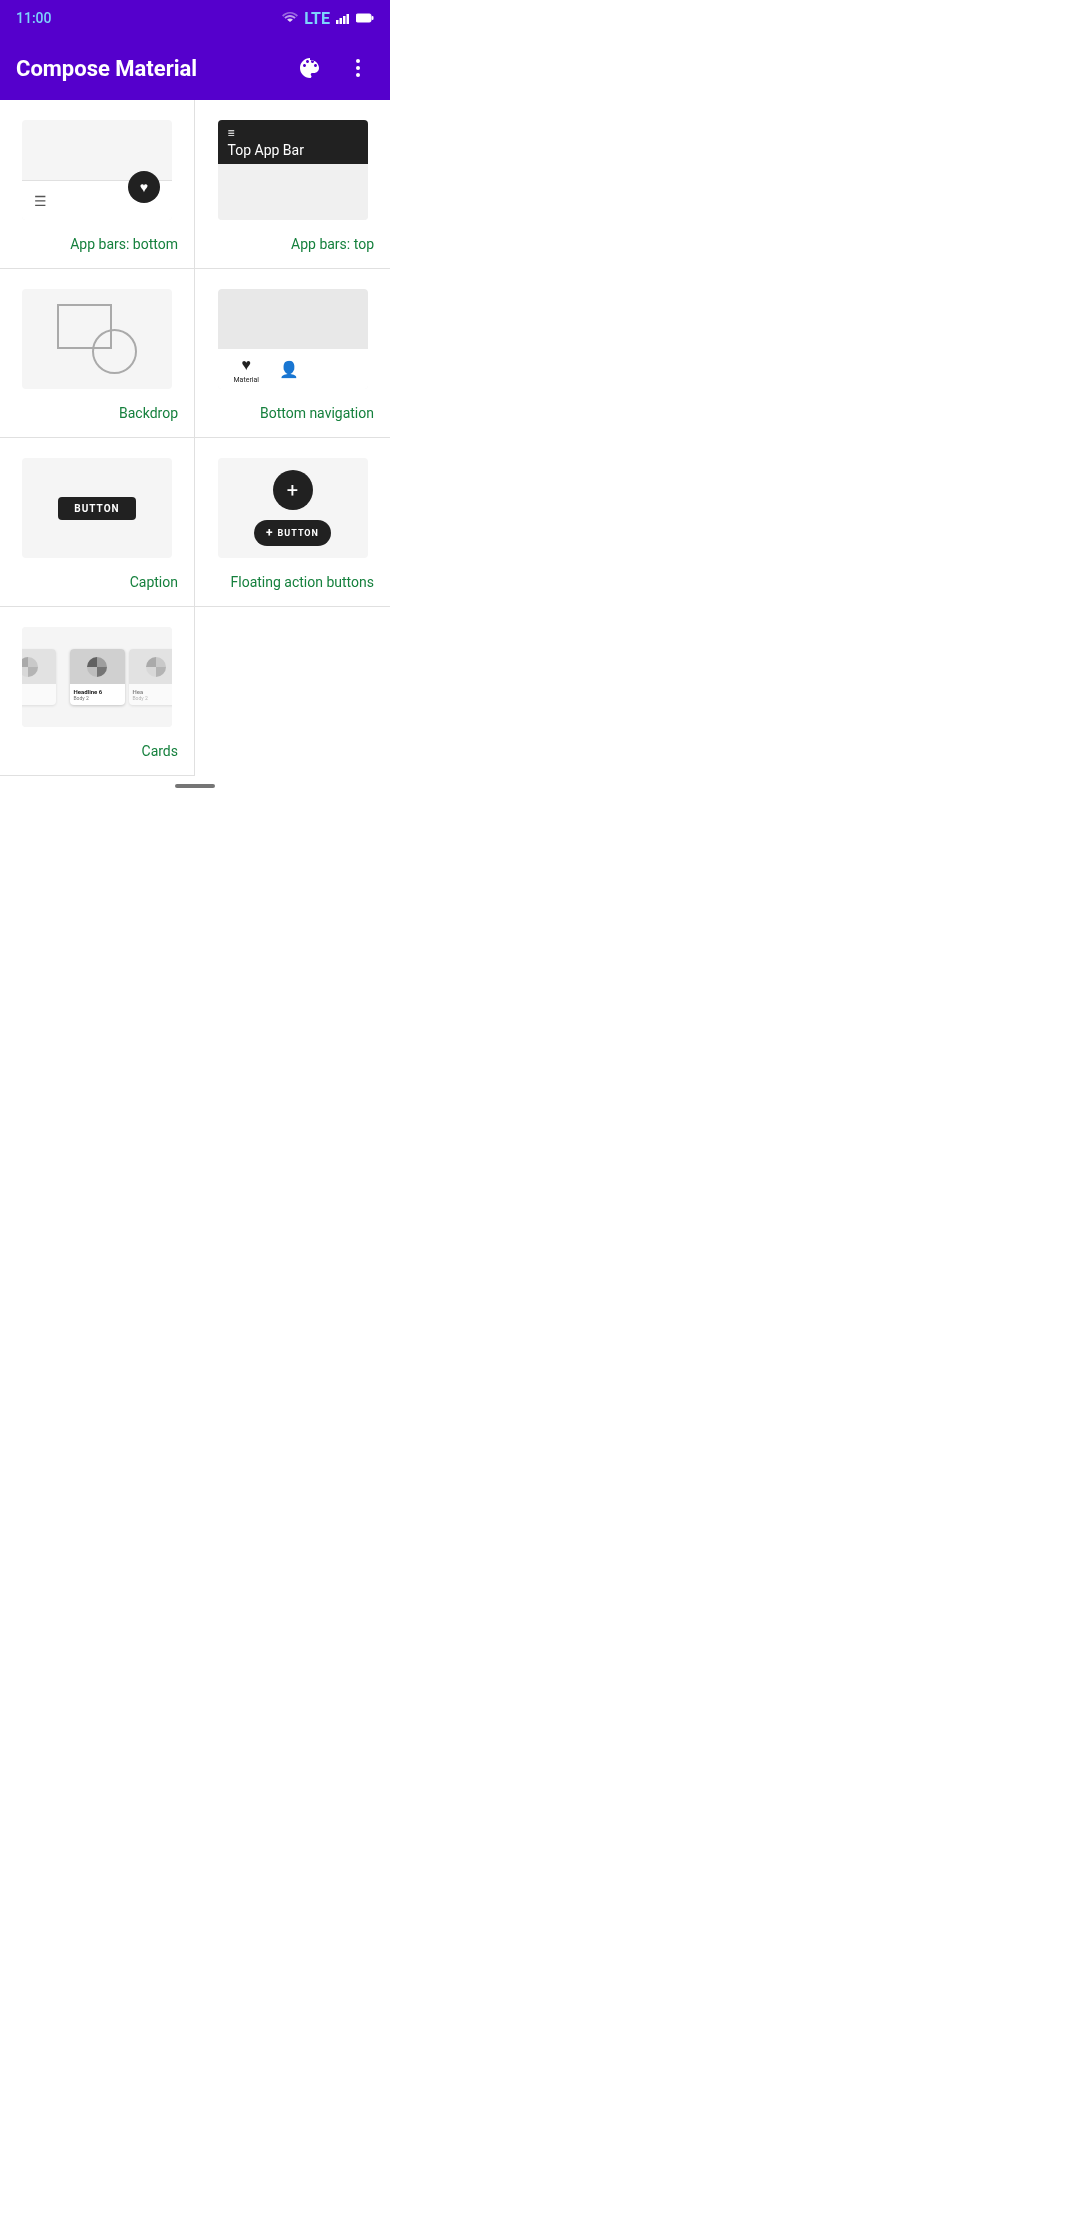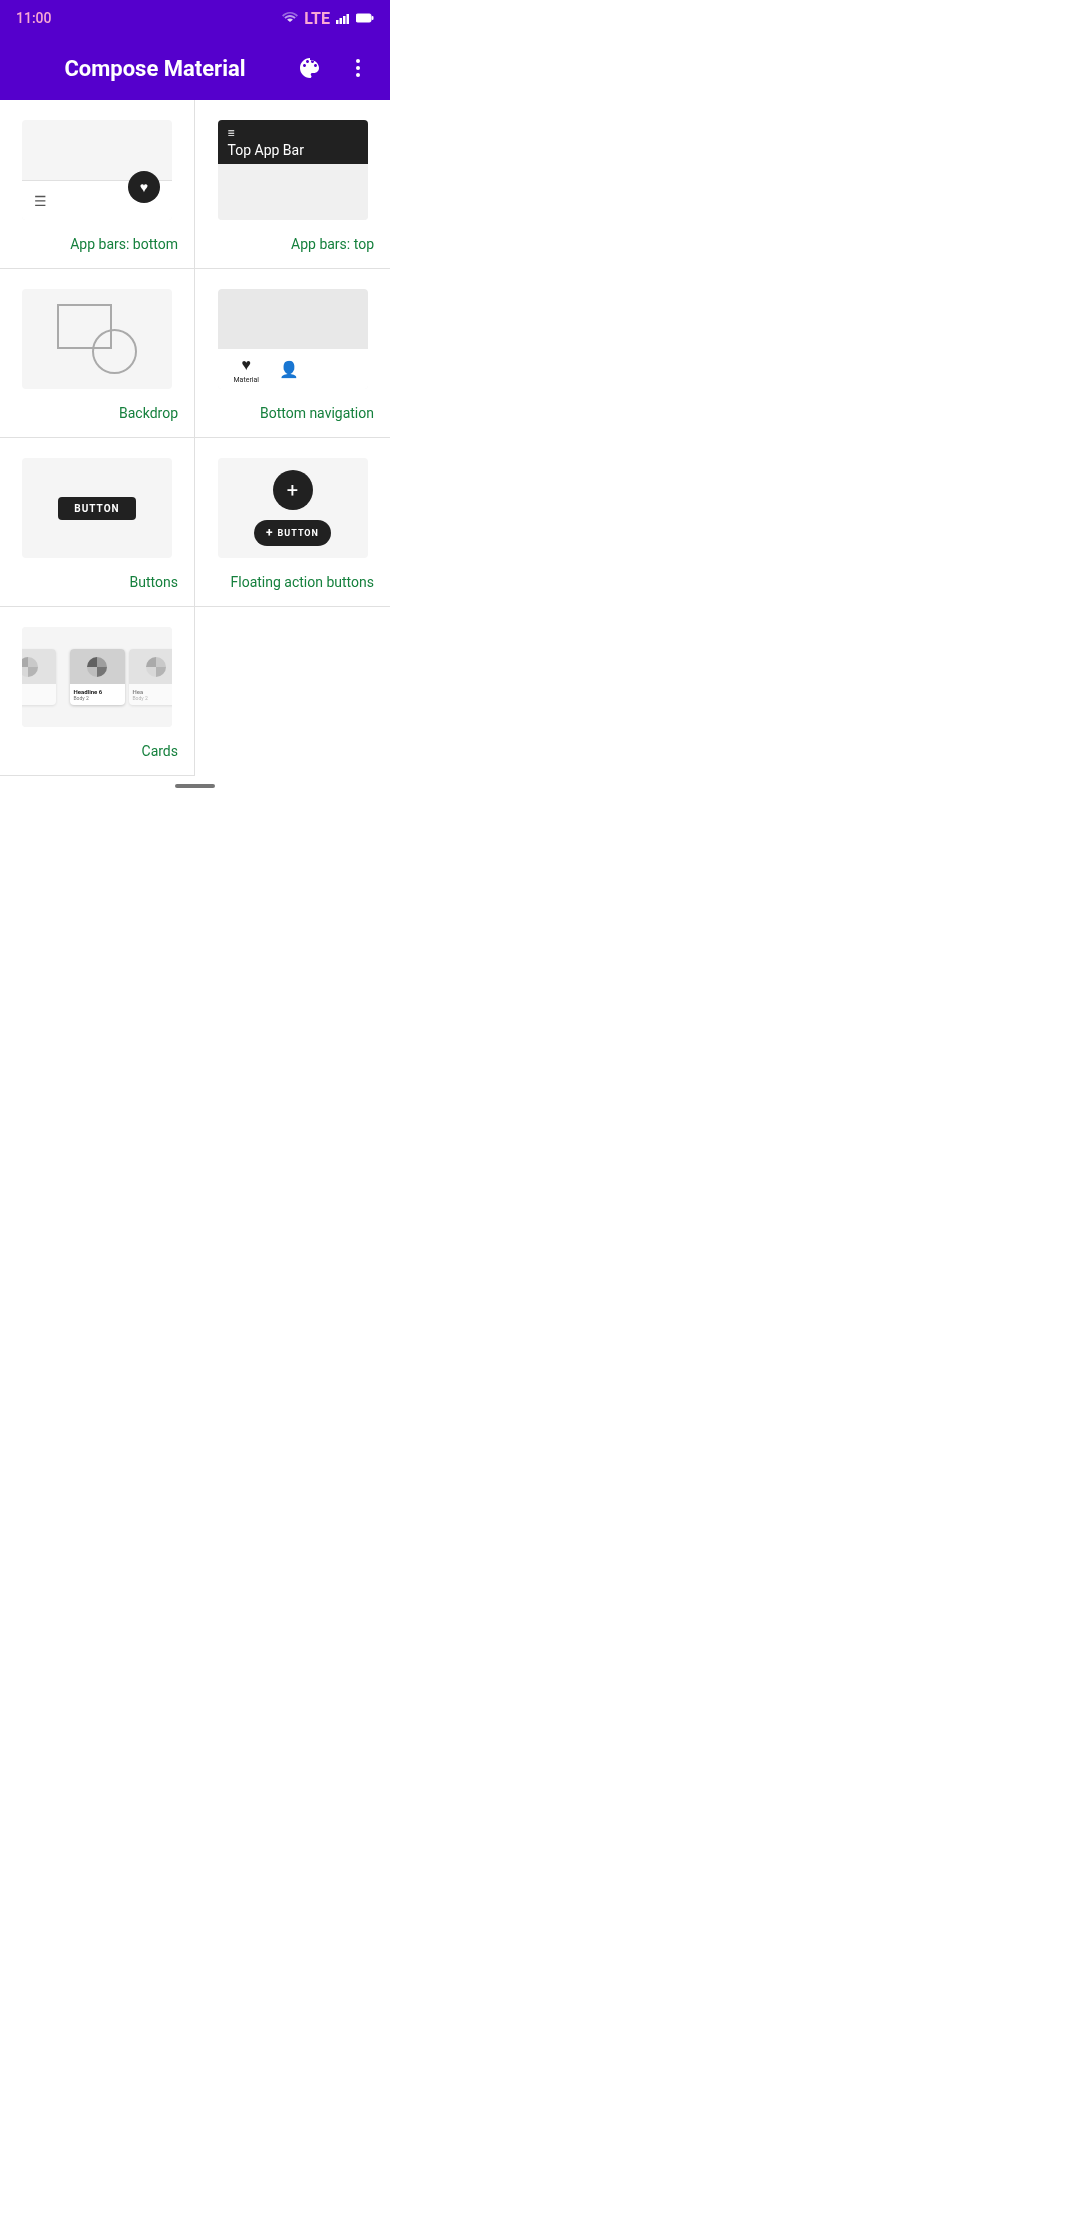--- a/index.html
+++ b/index.html
@@ -9,21 +9,21 @@
       width: 390px;
       min-height: 800px;
       background: #ffffff;
       font-family: 'Roboto', sans-serif;
       overflow-x: hidden;
     }
 
     
     .status-bar {
       background: #5500cc;
-      color: #f9a8d4;
+      color: #7dd3fc;
       display: flex;
       justify-content: space-between;
       align-items: center;
       padding: 8px 16px;
       height: 36px;
     }
 
     .status-time {
       font-size: 14px;
       font-weight: 500;
@@ -43,21 +43,20 @@
       align-items: center;
       padding: 0 16px;
       height: 64px;
     }
 
     .app-bar-title {
       font-size: 22px;
       font-weight: 700;
       color: white;
       flex: 1;
-      text-align: center;
     }
 
     .app-bar-actions {
       display: flex;
       align-items: center;
       gap: 16px;
     }
 
     .icon-btn {
       width: 32px;
@@ -533,21 +532,21 @@
     </div>
     <span class="grid-item-label">Bottom navigation</span>
   </div>
 
   <div class="grid-item">
     <div class="grid-item-preview">
       <div class="preview-buttons">
         <div class="btn-preview">BUTTON</div>
       </div>
     </div>
-    <span class="grid-item-label">Buttons</span>
+    <span class="grid-item-label">Caption</span>
   </div>
 
   <div class="grid-item">
     <div class="grid-item-preview">
       <div class="preview-fab">
         <div class="fab-circle">
           <span>+</span>
         </div>
         <div class="fab-extended">
           <span class="fab-plus-small">+</span>

